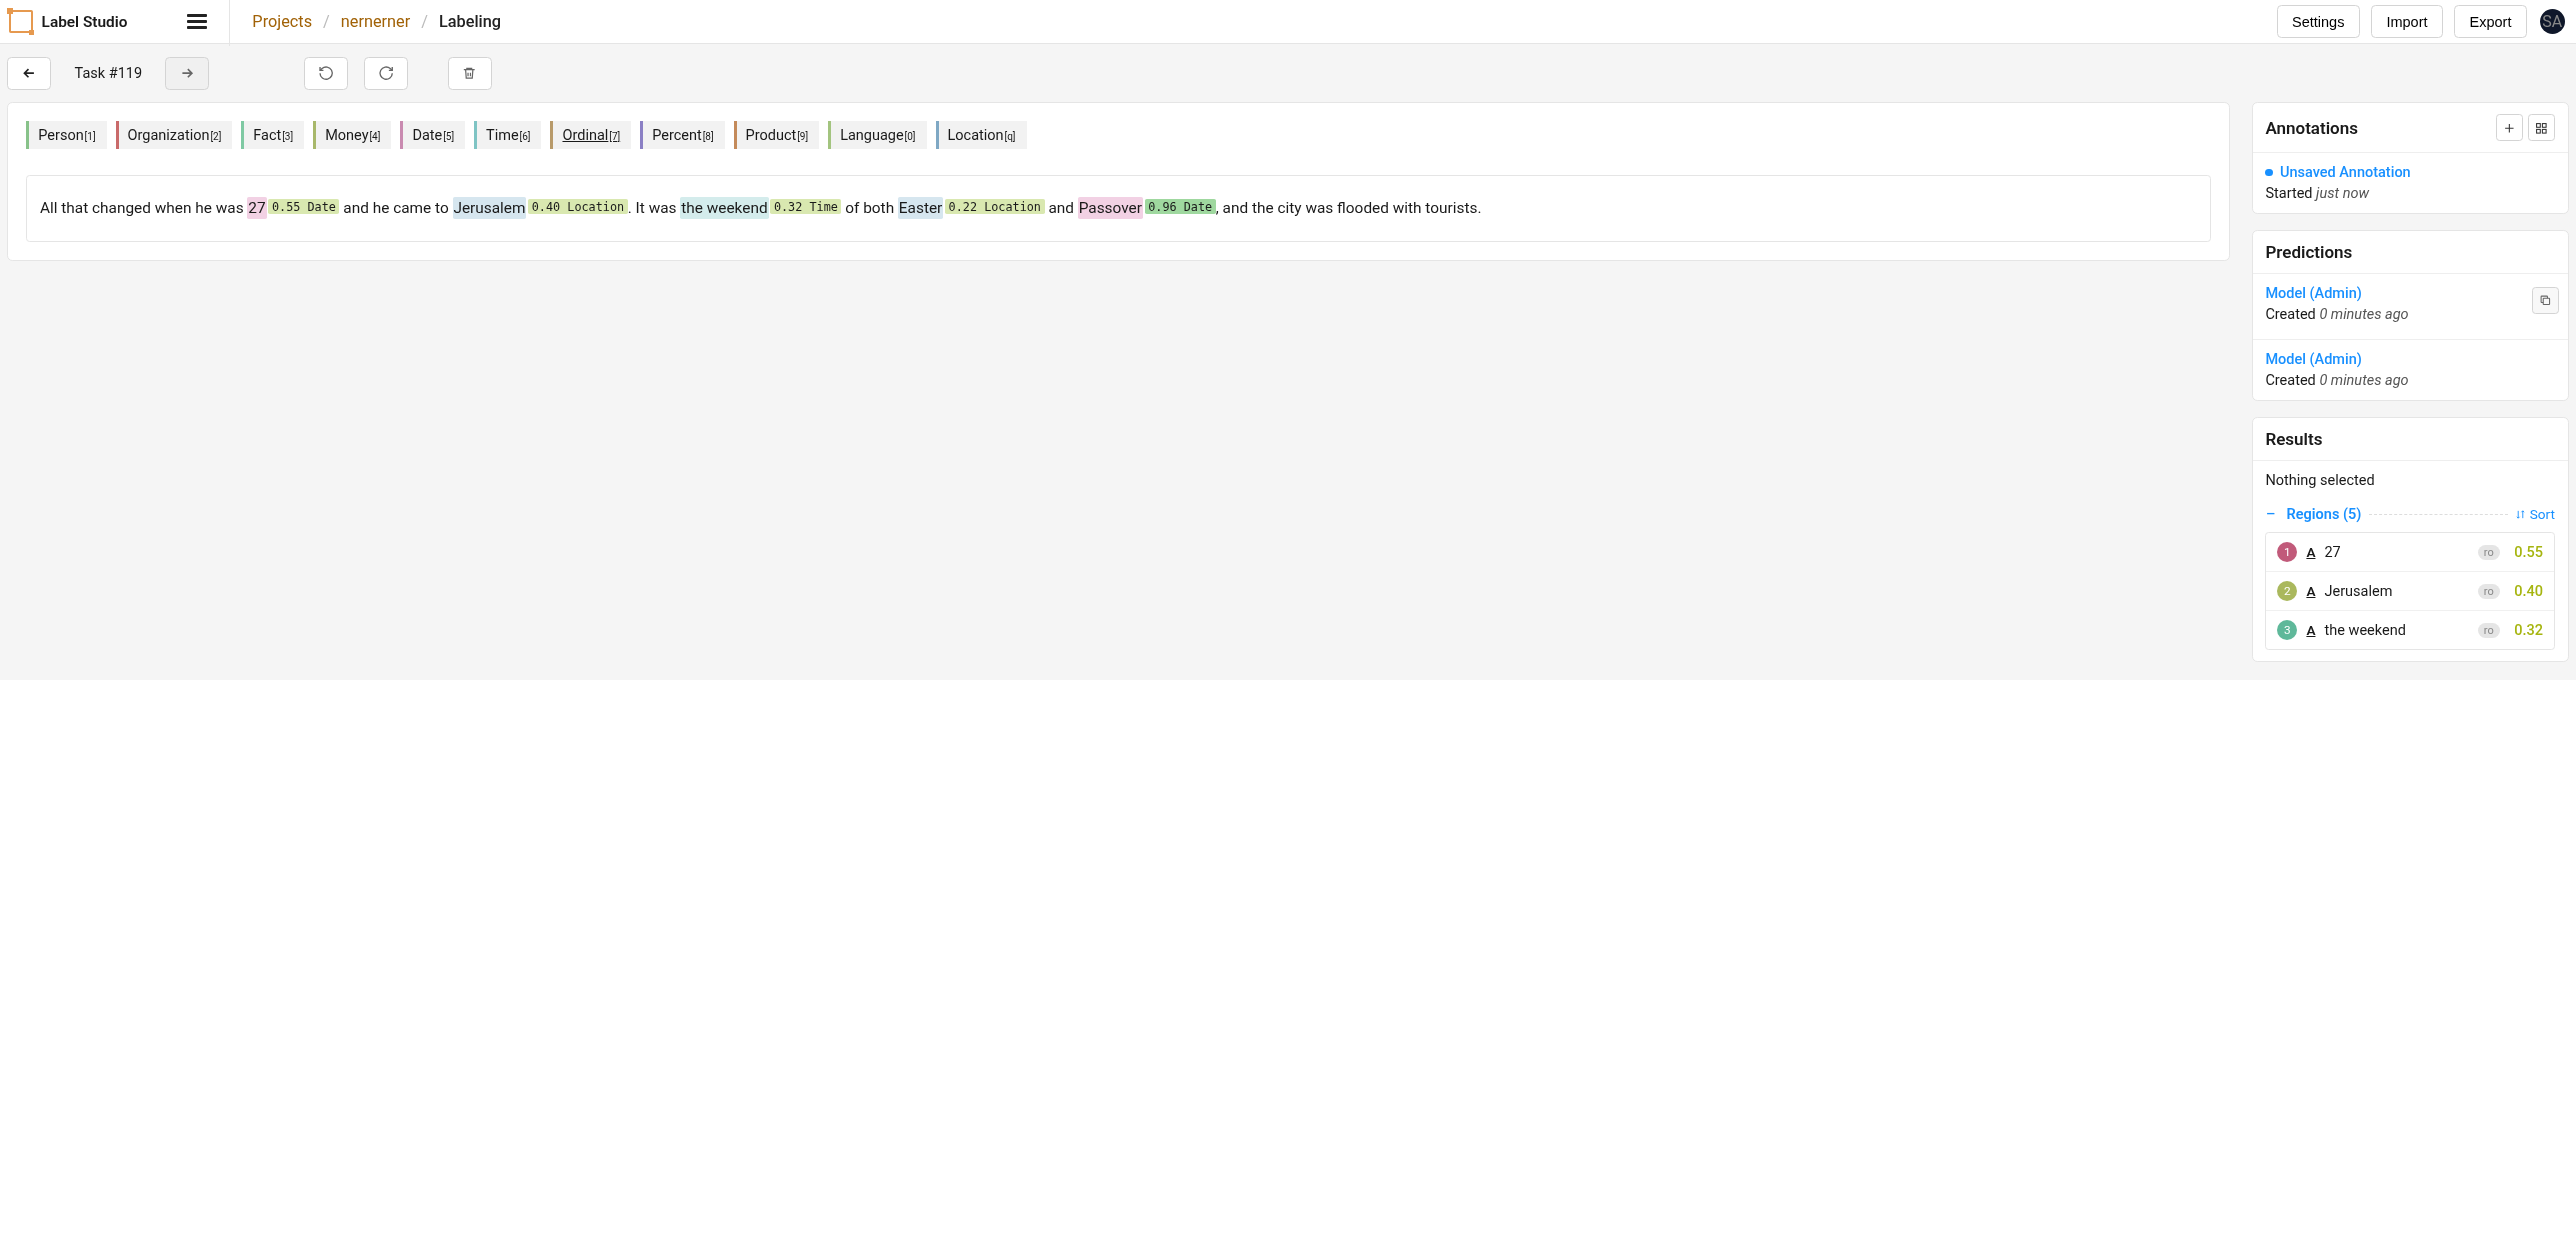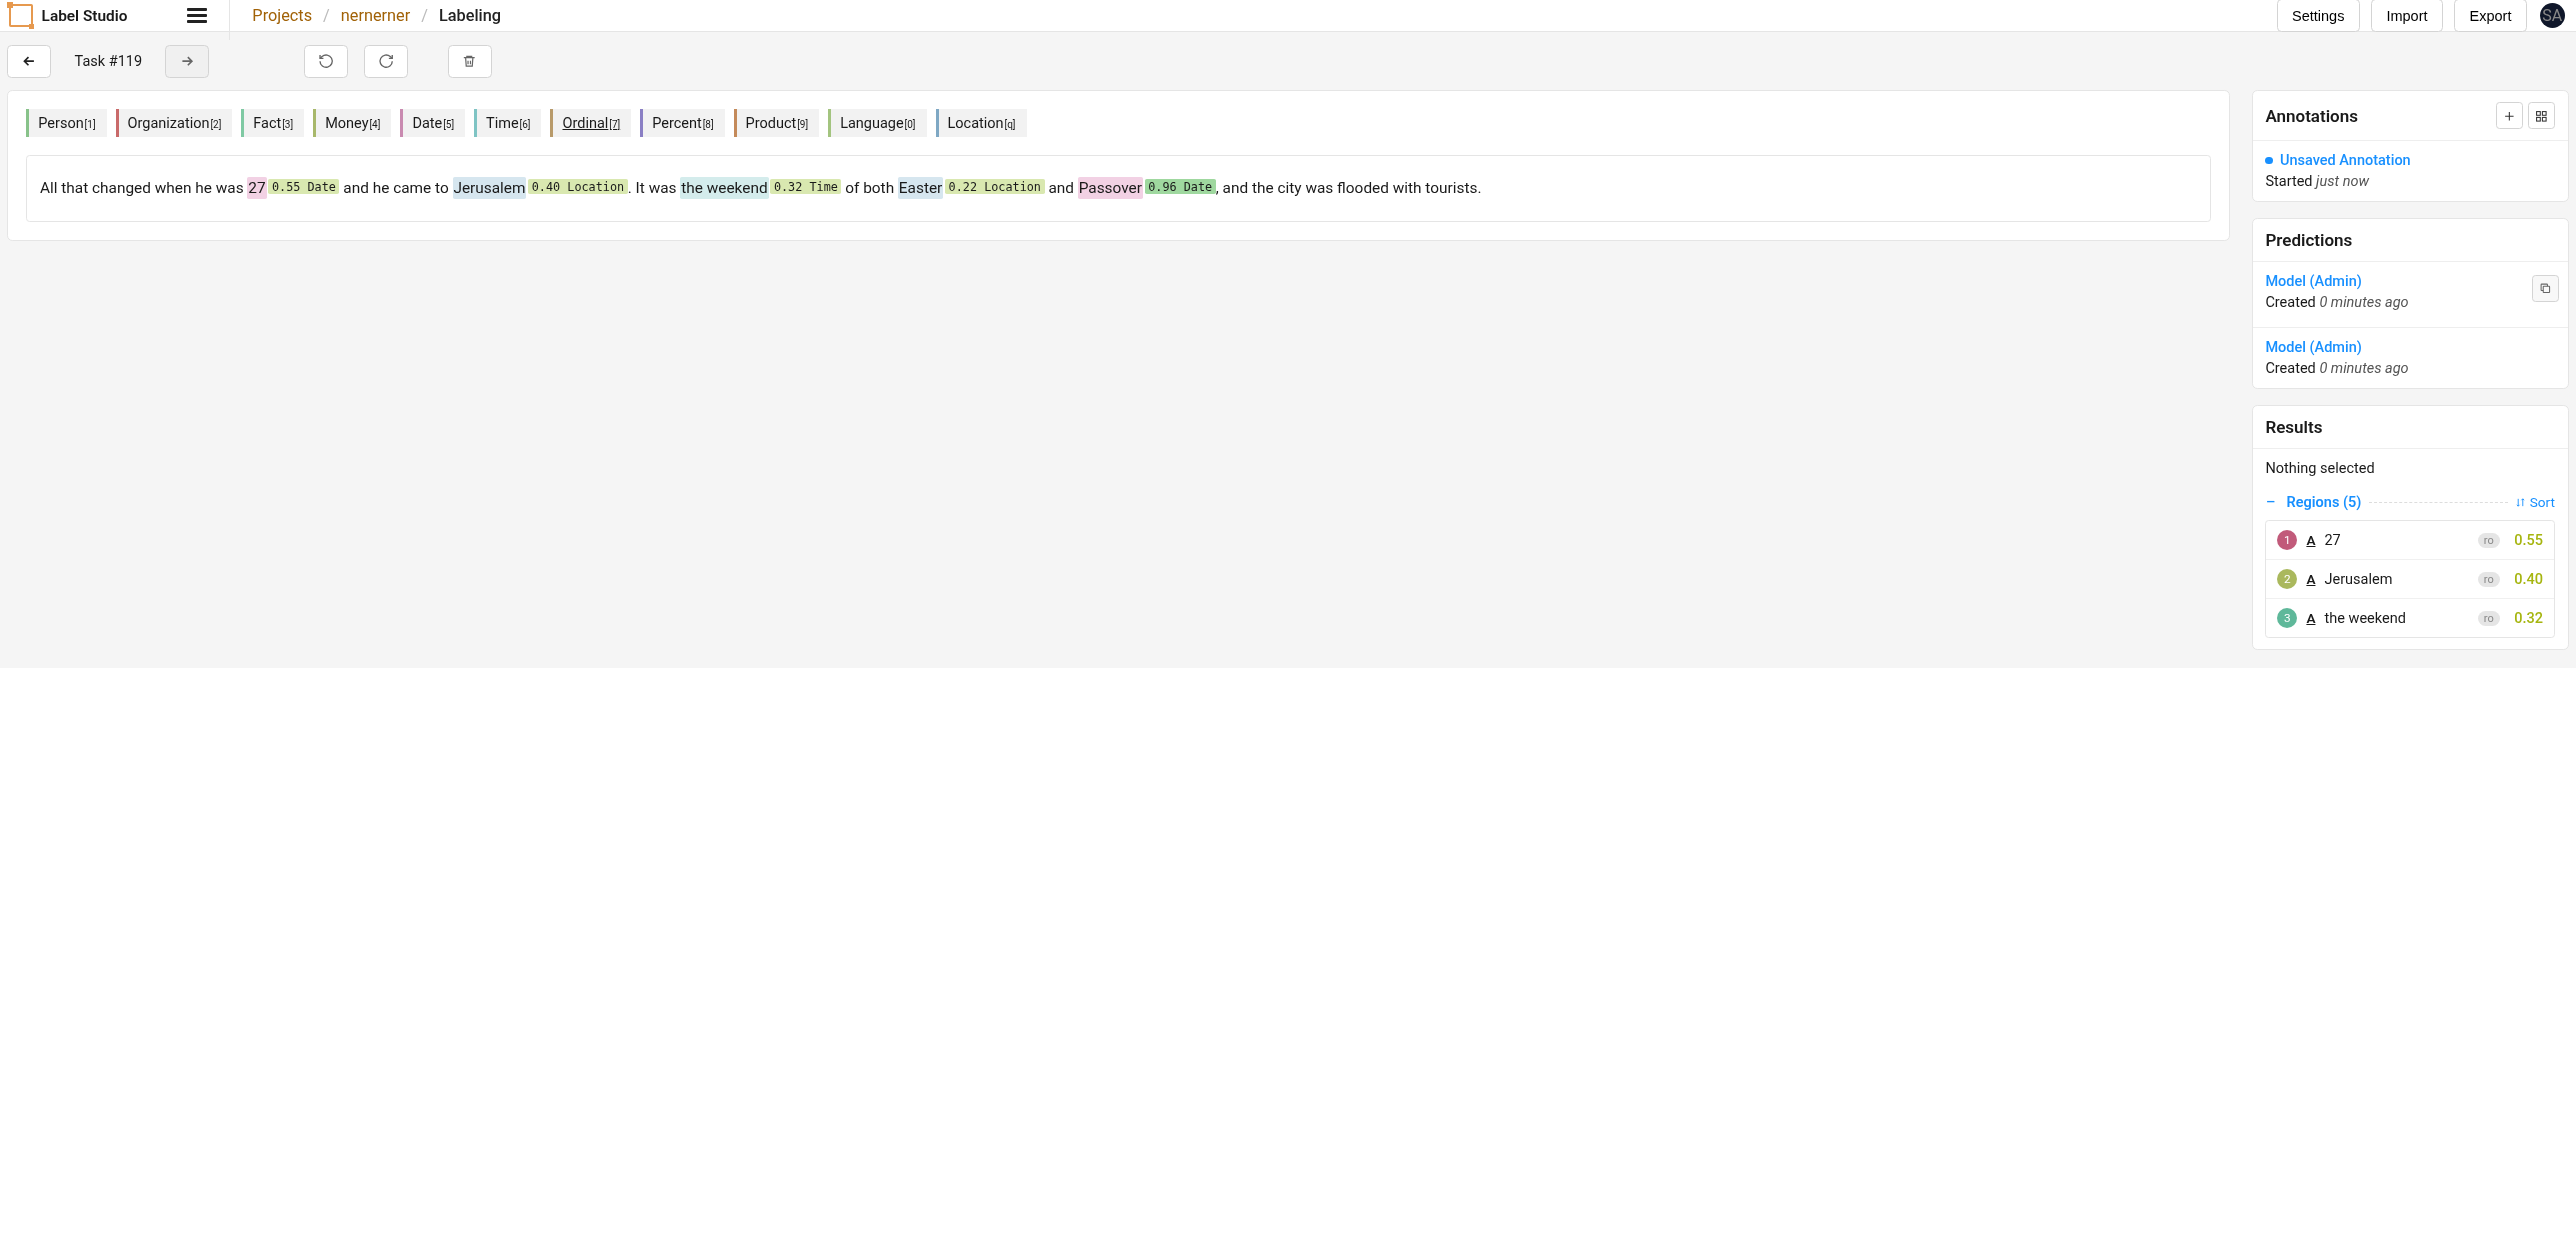--- a/index.html
+++ b/index.html
@@ -1,19 +1,19 @@
 <!DOCTYPE html>
 <html style="font-size:14.5px"><head>
 <meta charset="utf-8">
 <style>
 * { margin: 0; padding: 0; box-sizing: border-box; }
 body { font-family: -apple-system, BlinkMacSystemFont, "Segoe UI", Roboto, Helvetica, Arial, sans-serif; color: #1a1a1a; background: #fff; font-size: 14.5px; }
 
 
-.hdr { display: flex; align-items: center; height: 32px; border-bottom: 0.9px solid #e5e5e5; padding: 0 11px 0 9px; }
+.hdr { display: flex; align-items: center; height: 44px; border-bottom: 0.9px solid #e5e5e5; padding: 0 11px 0 9px; }
 .logo-wrap { display: flex; align-items: center; gap: 9px; }
 .logo-box { width: 23.6px; height: 23.6px; border: 2.7px solid #e6994f; border-radius: 1.8px; position: relative; }
 .logo-box::before, .logo-box::after { content: ""; position: absolute; width: 5.4px; height: 5.4px; background: #e6994f; }
 .logo-box::before { left: -3.6px; top: -3.6px; }
 .logo-box::after { right: -3.6px; bottom: -3.6px; }
 .brand { font-weight: 600; font-size: 15.4px; }
 .hamb { margin-left: 60px; cursor: pointer; }
 .hamb div { width: 20px; height: 2.7px; background: #222; margin: 3.6px 0; border-radius: 0.9px; }
 .vline { width: 0.9px; height: 48px; background: #e5e5e5; margin: 0 22px 0 22px; }
 .crumbs { display: flex; align-items: center; gap: 11px; font-size: 16.3px; }
@@ -27,21 +27,21 @@
 
 .tbar { display: flex; align-items: center; gap: 16px; padding: 12.7px 7.3px; background: #f5f5f5; }
 .icon-btn { width: 44px; height: 33px; border: 0.9px solid #d4d4d4; border-radius: 4.5px; background: #fff; display: flex; align-items: center; justify-content: center; cursor: pointer; }
 .task-lbl { font-size: 14.5px; padding: 0 7.3px; }
 .tbar-gap { width: 63px; }
 
 .layout { display: flex; align-items: flex-start; background: #f5f5f5; padding: 0 7.3px 18px 7.3px; gap: 22px; }
 
 
 .main-card { flex: 1; background: #fff; border: 0.9px solid #e5e5e5; border-radius: 5.4px; padding: 18px; }
-.labels { display: flex; flex-wrap: wrap; gap: 9px; margin-bottom: 18px; }
+.labels { display: flex; flex-wrap: wrap; gap: 9px; margin-bottom: 26px; }
 .label { background: #f2f2f2; padding: 5.4px 11px 5.4px 9px; font-size: 14.5px; display: flex; align-items: baseline; cursor: pointer; border-left: 3.6px solid; }
 .label sup { font-size: 10px; margin-left: 0.9px; }
 .text-box { border: 0.9px solid #e5e5e5; border-radius: 3.6px; padding: 18px 12.7px; font-size: 15.4px; line-height: 1.85; }
 .span-hl { padding: 1.8px 0.9px; border-radius: 1.8px; }
 .tag-badge { font-family: ui-monospace, Menlo, monospace; font-size: 11.8px; padding: 0.9px 3.6px; border-radius: 1.8px; margin-left: 1.8px; vertical-align: 2.7px; }
 
 
 .side { width: 317px; display: flex; flex-direction: column; gap: 16.3px; }
 .panel { background: #fff; border: 0.9px solid #e5e5e5; border-radius: 5.4px; }
 .panel-hd { display: flex; align-items: center; justify-content: space-between; padding: 11px 12.7px; border-bottom: 0.9px solid #eee; font-size: 17px; font-weight: 600; }

